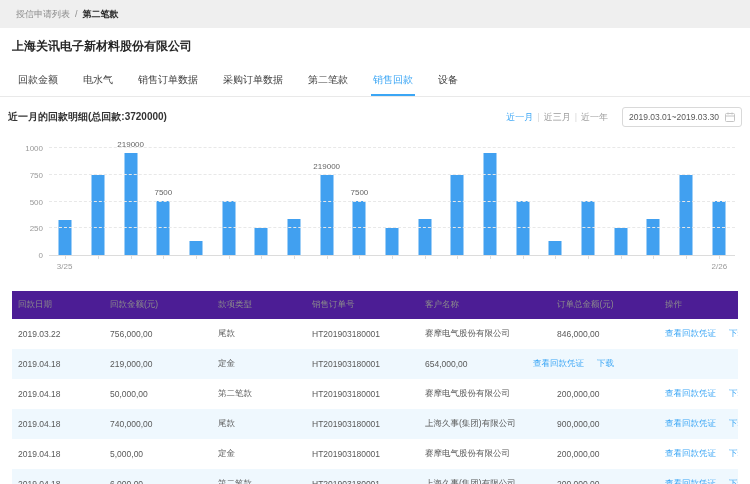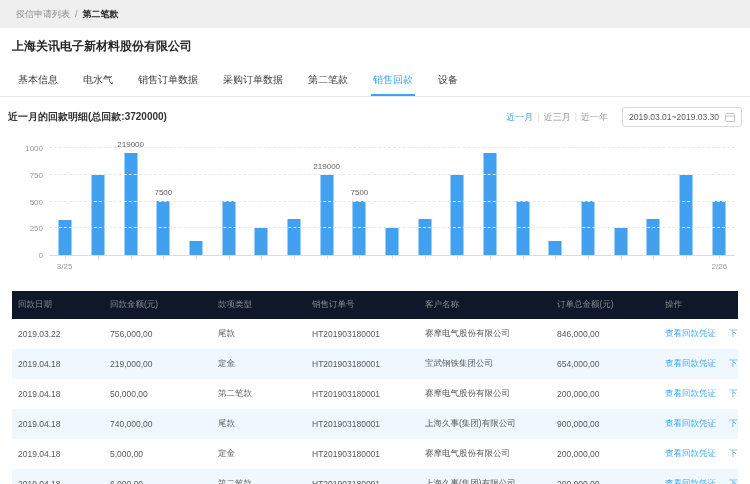--- a/index.html
+++ b/index.html
@@ -39,21 +39,21 @@
   .slot { flex:1; position:relative; }
   .bar { position:absolute; bottom:0; left:50%; transform:translateX(-50%); width:13px; background:#41a0f0; }
   .bar-label { position:absolute; left:50%; transform:translateX(-50%); font-size:8px; color:#666; white-space:nowrap; z-index:2; }
   .tick { position:absolute; bottom:-4px; left:50%; width:1px; height:4px; background:#dcdcdc; }
   .ylabel { position:absolute; width:28px; text-align:right; font-size:8px; color:#999; left:0; }
   .xlabel { position:absolute; font-size:8px; color:#999; transform:translateX(-50%); white-space:nowrap; }
 
   
   .table { margin:16px 12px 0; font-size:8.5px; }
   .trow { display:flex; align-items:center; height:30px; }
-  .thead { background:#0f172a; height:28px; color:#8c8c8c; }
+  .thead { background:#4c1d95; height:28px; color:#8c8c8c; }
   .trow.alt { background:#eff8fe; }
   .cell { padding-left:6px; overflow:hidden; white-space:nowrap; color:#595959; }
   .thead .cell { color:#8c8c8c; }
   .c0{width:92px;} .c1{width:108px;} .c2{width:94px;} .c3{width:113px;} .c4{width:132px;} .c5{width:108px;} .c6{flex:1;}
   .link { color:#3ba6f5; cursor:pointer; margin-right:13px; }
   .link:last-child { margin-right:0; }
   .cal-icon svg { display:block; }
 </style>
 </head>
 <body>
@@ -64,21 +64,21 @@
     <span class="crumb-muted">授信申请列表</span>
     <span class="crumb-sep">/</span>
     <span class="crumb-current">第二笔款</span>
   </div>
 
   <div class="title-row">
     <h1>上海关讯电子新材料股份有限公司</h1>
   </div>
 
   <div class="tabs" id="tabs">
-      <div class="tab">基本信息</div>
+      <div class="tab">回款金额</div>
       <div class="tab">电水气</div>
       <div class="tab">销售订单数据</div>
       <div class="tab">采购订单数据</div>
       <div class="tab">第二笔款</div>
       <div class="tab active">销售回款</div>
       <div class="tab">设备</div>
     </div>
 
   <div class="chart-header">
     <div class="chart-title">近一月的回款明细(总回款:3720000)</div>
@@ -221,21 +221,20 @@
         <div class="cell c3">HT201903180001</div>
         <div class="cell c4">赛摩电气股份有限公司</div>
         <div class="cell c5">846,000,00</div>
         <div class="cell c6"><span class="link">查看回款凭证</span><span class="link">下载</span></div>
       </div>
       <div class="trow alt">
         <div class="cell c0">2019.04.18</div>
         <div class="cell c1">219,000,00</div>
         <div class="cell c2">定金</div>
         <div class="cell c3">HT201903180001</div>
-        <div class="cell c4">宝武钢铁集团公司</div>
         <div class="cell c5">654,000,00</div>
         <div class="cell c6"><span class="link">查看回款凭证</span><span class="link">下载</span></div>
       </div>
       <div class="trow">
         <div class="cell c0">2019.04.18</div>
         <div class="cell c1">50,000,00</div>
         <div class="cell c2">第二笔款</div>
         <div class="cell c3">HT201903180001</div>
         <div class="cell c4">赛摩电气股份有限公司</div>
         <div class="cell c5">200,000,00</div>

